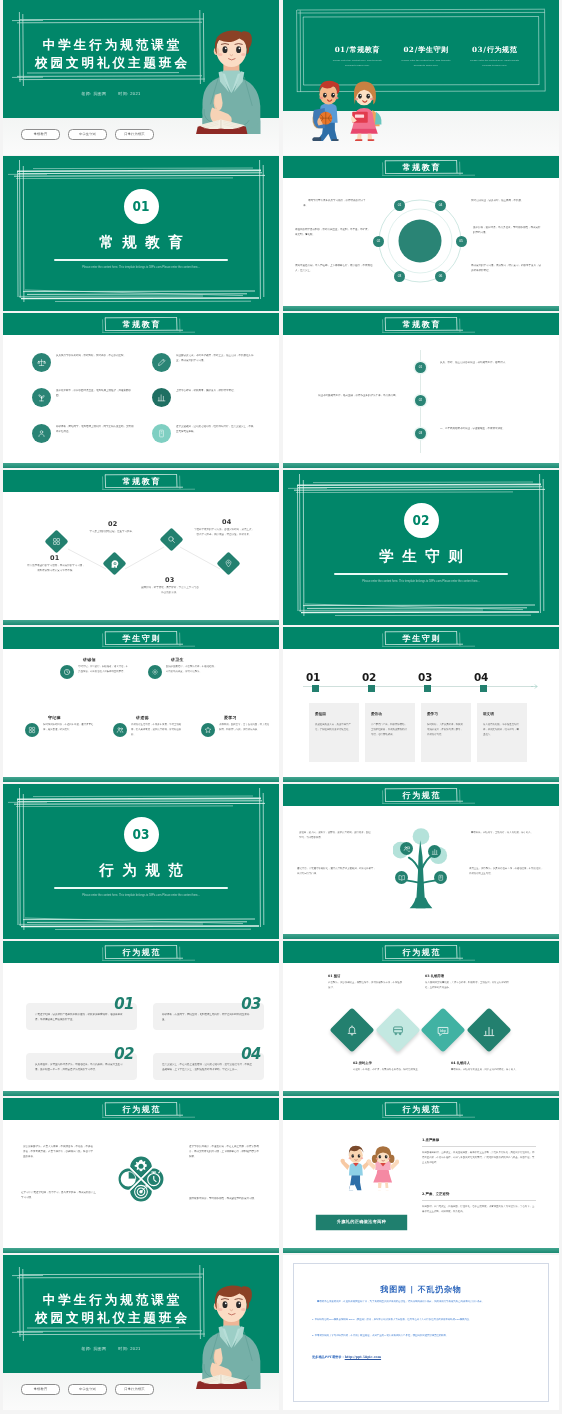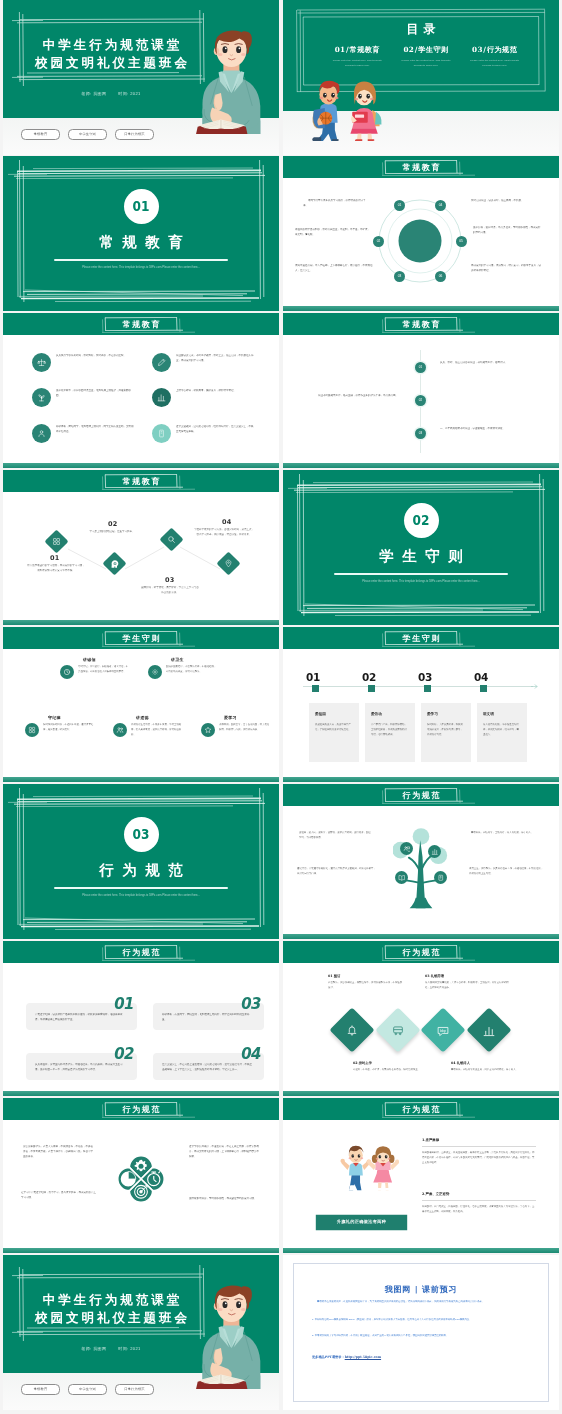--- a/index.html
+++ b/index.html
@@ -326,21 +326,20 @@
       <path d="M14 91.6 L262 91"></path>
           <path d="M261.6 9.6 L262.2 91.4"></path>
     </g>
     <g stroke="#eafaf6" fill="none" stroke-width="0.55" opacity="0.9">
       <path d="M20 17 L256 16.5"></path>
           <path d="M20.4 85 L256 84.6"></path>
       <path d="M20.2 17 L20.6 85"></path>
           <path d="M255.6 16.8 L256 85"></path>
     </g>
   </svg>
-  <div class="toc-title">目录</div>
   <div class="toc-row">
     <div class="toc-it">
       <div class="toc-h"><span>01</span><span class="sl">/</span><span>常规教育</span></div>
       <div class="toc-s">Please enter the content here. This template belongs to 58Pic.com.</div>
     </div>
     <div class="toc-it">
       <div class="toc-h"><span>02</span><span class="sl">/</span><span>学生守则</span></div>
       <div class="toc-s">Please enter the content here. This template belongs to 58Pic.com.</div>
     </div>
     <div class="toc-it">
@@ -1312,21 +1311,21 @@
           <path d="M10 130 L28 125"></path>
       <path d="M34 121 L55 126"></path>
           <path d="M34 123 L55 128"></path>
           <path d="M34 125 L54 130"></path>
     </g>
   </svg>
 </div>
 
 <div class="slide c2 r9 cw">
   <div class="cw-frame"></div>
-  <div class="cw-title">我图网  |  课前预习</div>
+  <div class="cw-title">我图网  |  不乱扔杂物</div>
   <div class="cw-intro">尊敬的各位亲爱的用户，欢迎您使用我图网平台，为了您的权益及用户使用的合法性，请您仔细阅读以下条款，您的使用行为将视为您已阅读并同意以下条款。</div>
   <div class="cw-item">1. 本网站内容的PPT模板著作权归 58Pic（我图网）所有，未经本公司及版权人书面授权，任何单位或个人不得以任何形式使用本网站的PPT模板内容。</div>
   <div class="cw-item cw-item2">2. 本素材仅限用于学习和研究目的，不得用于商业用途，否则产生的一切后果将由您自己承担，我图网保留追究法律责任的权利。</div>
   <div class="cw-link">
     <span>更多精品PPT请登录：</span><span class="lk">http://ppt.58pic.com</span>
   </div>
 </div>
 
 </div>
 

